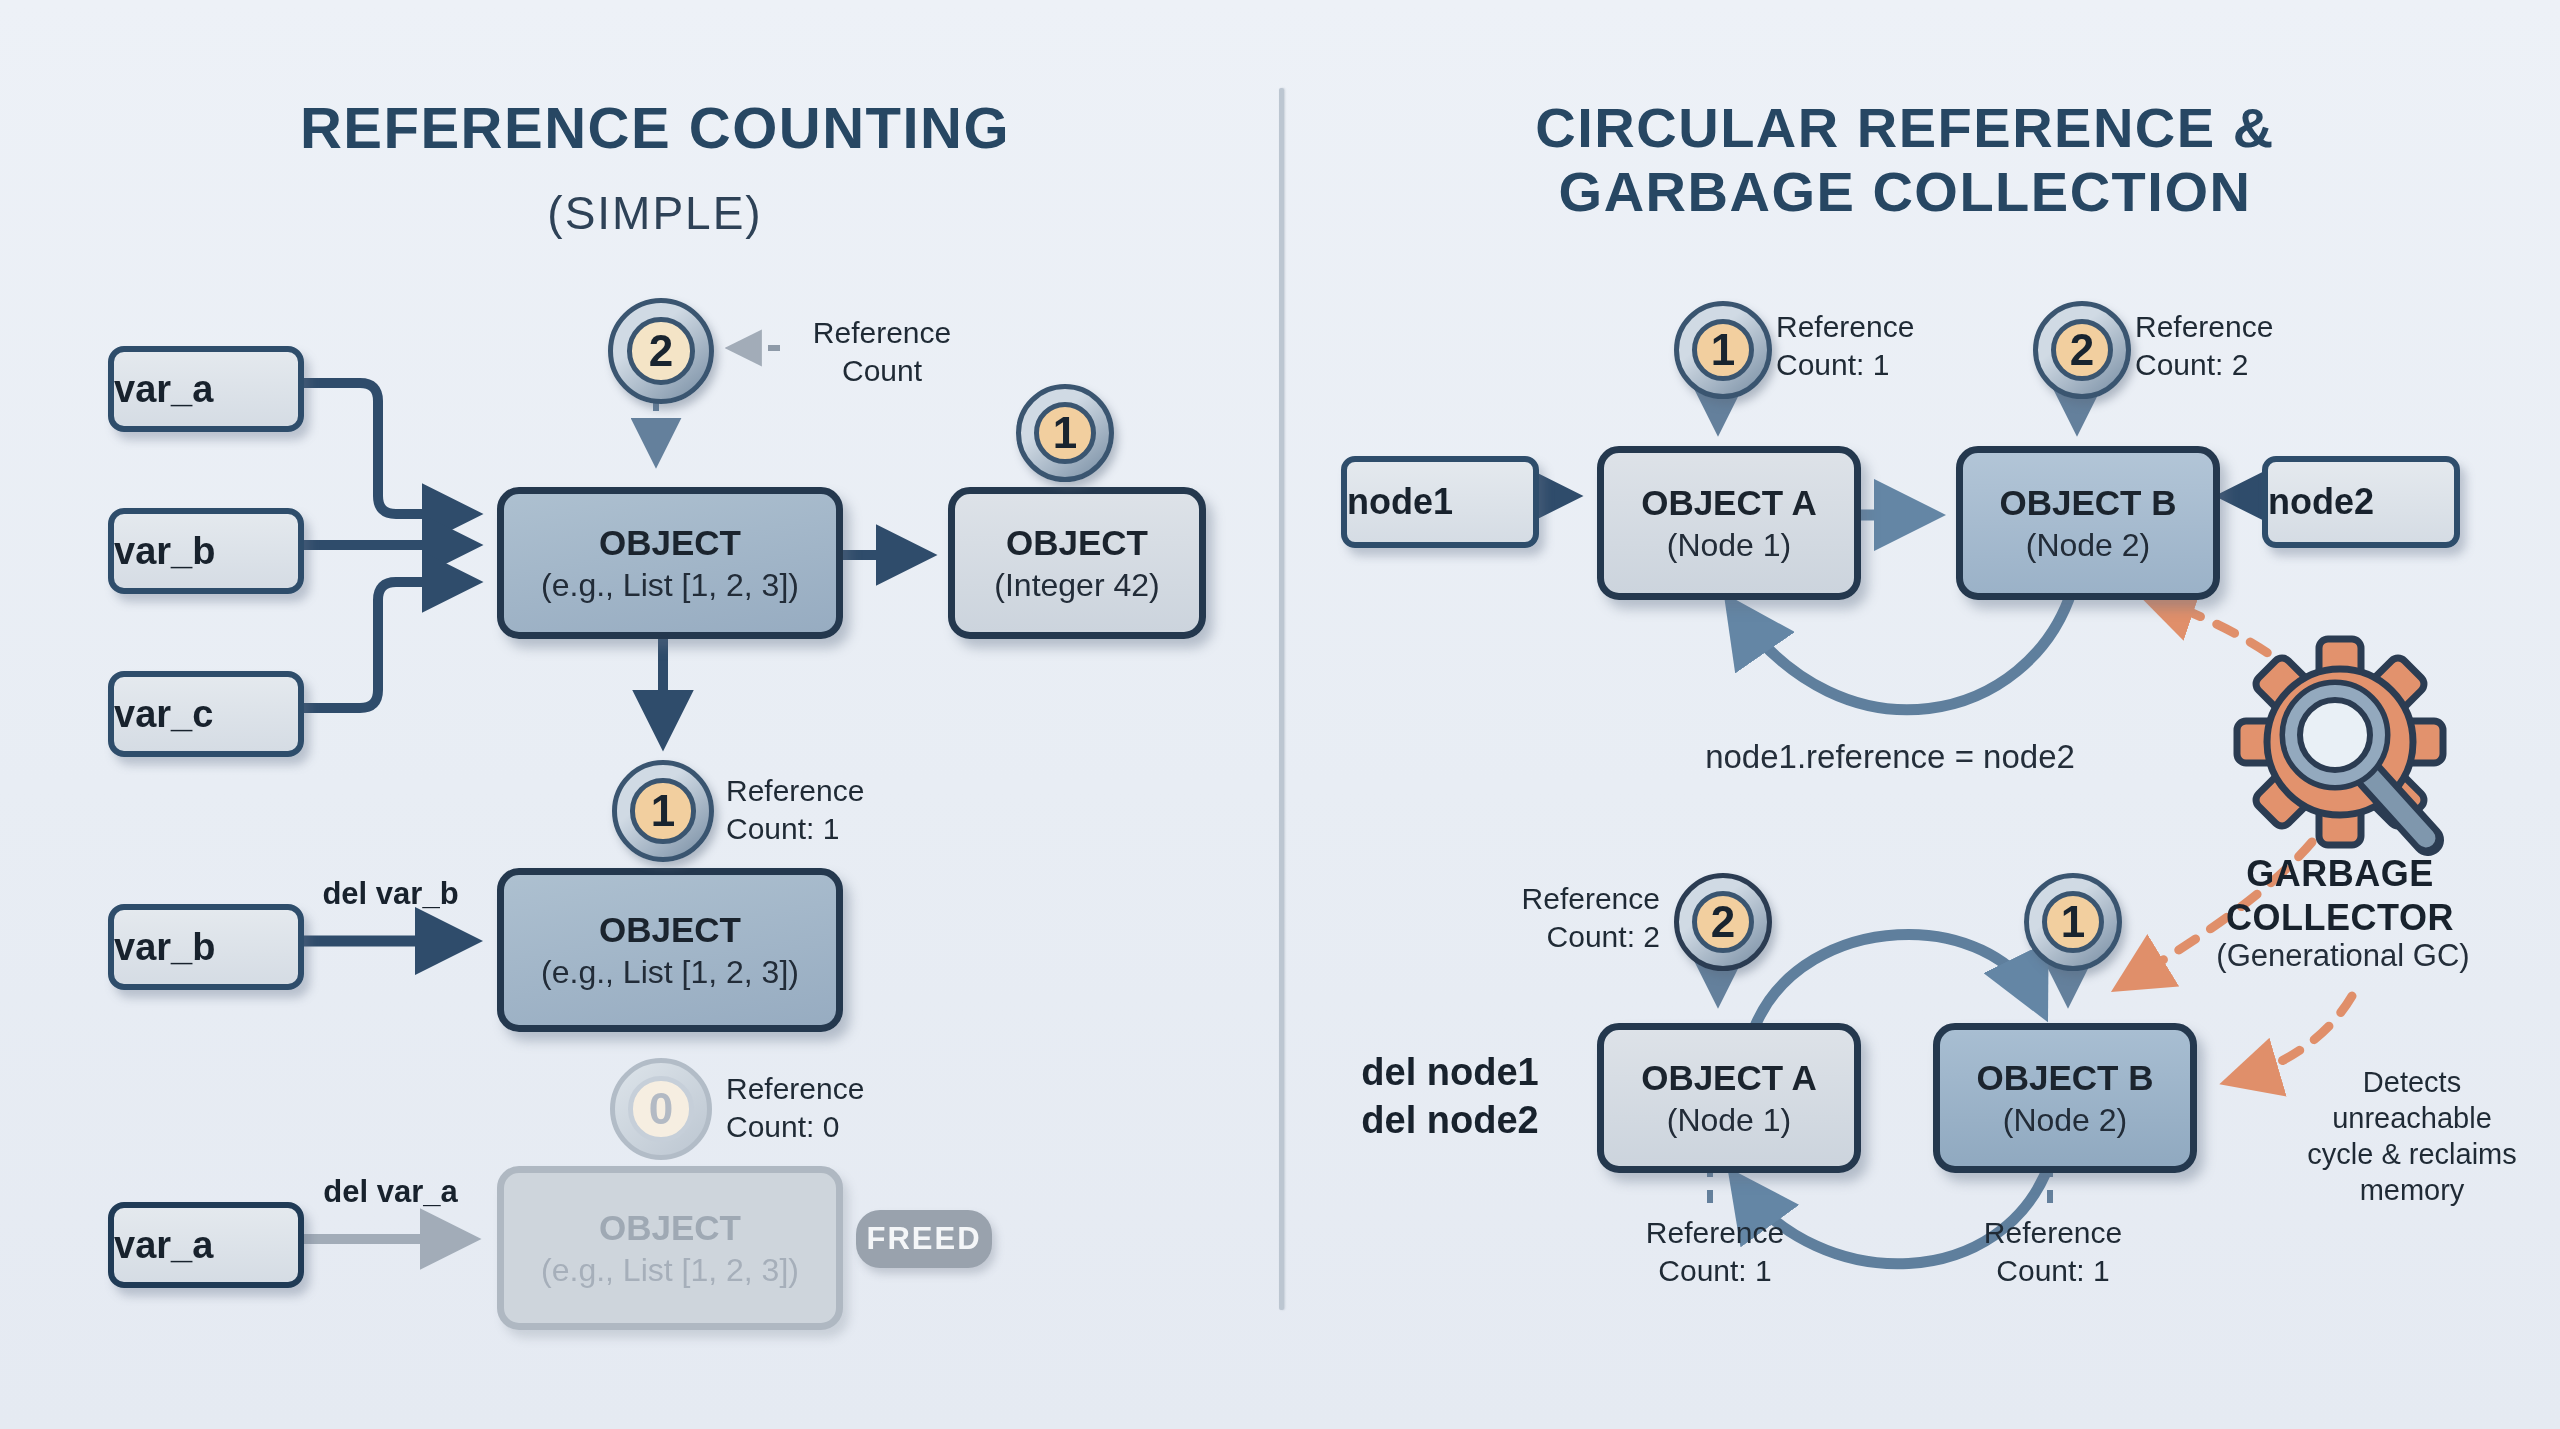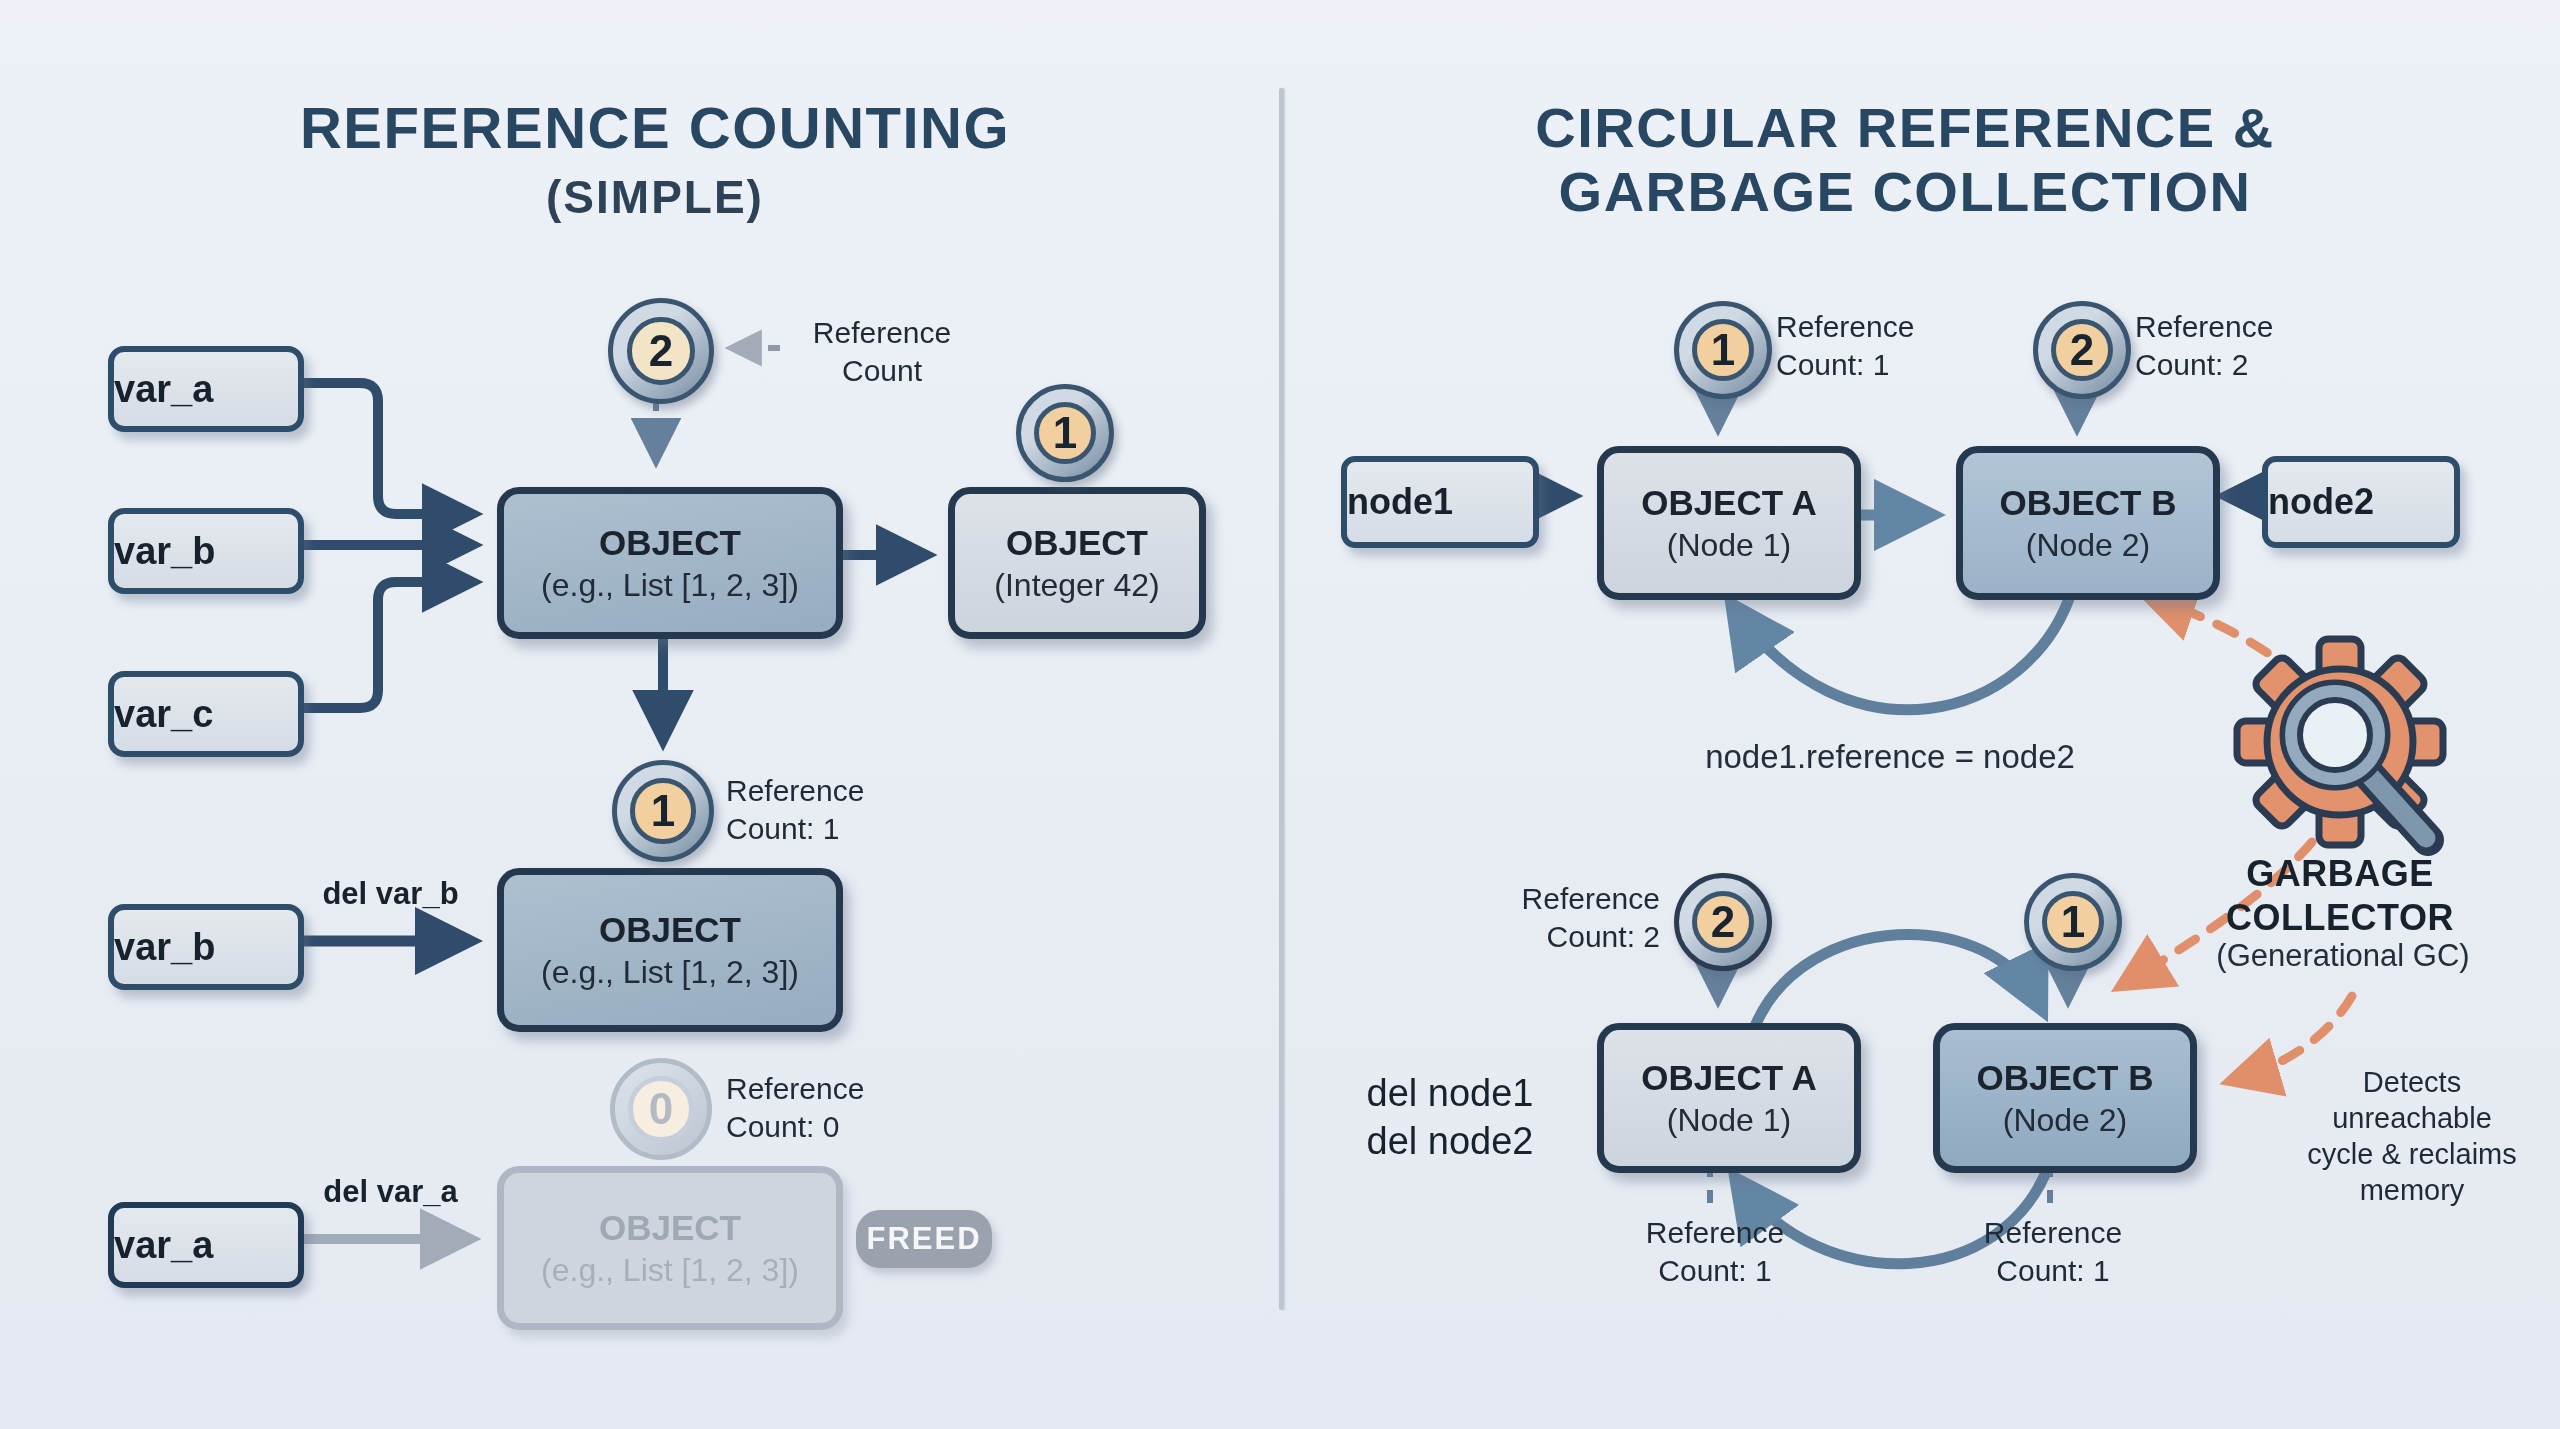--- a/index.html
+++ b/index.html
@@ -6,21 +6,21 @@
   #canvas{
     position:relative;width:2560px;height:1429px;overflow:hidden;
     background:linear-gradient(180deg,#edf1f7 0%,#e8edf4 55%,#e5eaf2 100%);
     font-family:"Liberation Sans","DejaVu Sans",sans-serif;color:#1f2a35;
   }
   .abs{position:absolute;}
   .ml{white-space:pre-line;}
   .center{text-align:center;}
   .right{text-align:right;}
   .title{font-size:58px;font-weight:bold;letter-spacing:1.5px;color:#274763;line-height:64px;}
-  .subtitle{font-size:46px;font-weight:700;letter-spacing:2px;color:#2e4257;}
+  .subtitle{font-size:46px;font-weight:400;letter-spacing:2px;color:#2e4257;margin-top:16px;}
   .varbox{
     display:flex;align-items:center;justify-content:flex-start;
     background:linear-gradient(180deg,#e4e9ee,#d5dce4);
     border:6px solid #2e4d6b;border-radius:16px;
     font-size:38px;font-weight:bold;color:#18222d;
     box-shadow:6px 8px 10px rgba(96,112,134,.35);
   }
   .objbox{
     display:flex;flex-direction:column;align-items:center;justify-content:center;
     border:7px solid #24384e;border-radius:22px;
@@ -46,21 +46,21 @@
     display:flex;align-items:center;justify-content:center;
     font-size:44px;font-weight:bold;color:#19242f;
   }
   .core-cream{background:#f4e4c6;}
   .core-tan{background:#f2cf9f;}
   .badge.faded{border-color:#b2bcc7;background:linear-gradient(140deg,#dde4ea,#bcc6d1);box-shadow:none;}
   .badge.faded .core{border-color:#c6cfd9;background:#f6eee1;color:#b3bac4;}
   .lbl{font-size:30px;font-weight:500;color:#1f2a35;line-height:38px;}
   .action{font-size:31px;font-weight:bold;color:#18222d;}
   .cyclelbl{font-size:33px;font-weight:500;color:#242e3a;}
-  .dellbl{font-size:38px;font-weight:normal;color:#18222d;line-height:48px;margin-top:21px;}
+  .dellbl{font-size:38px;font-weight:bold;color:#18222d;line-height:48px;}
   .gc-title{font-size:36px;font-weight:bold;color:#18222d;line-height:44px;letter-spacing:.5px;}
   .gc-sub{font-size:31px;font-weight:400;color:#242e3a;}
   .freed{
     display:flex;align-items:center;justify-content:center;
     background:#99a2ad;border-radius:24px;color:#f4f6f8;
     font-size:31px;font-weight:bold;letter-spacing:2px;
     box-shadow:4px 6px 8px rgba(110,120,135,.3);
   }
   .divider{background:#bcc6d1;border-radius:2px;box-shadow:1px 0 2px rgba(150,160,175,.4);}
 </style>

